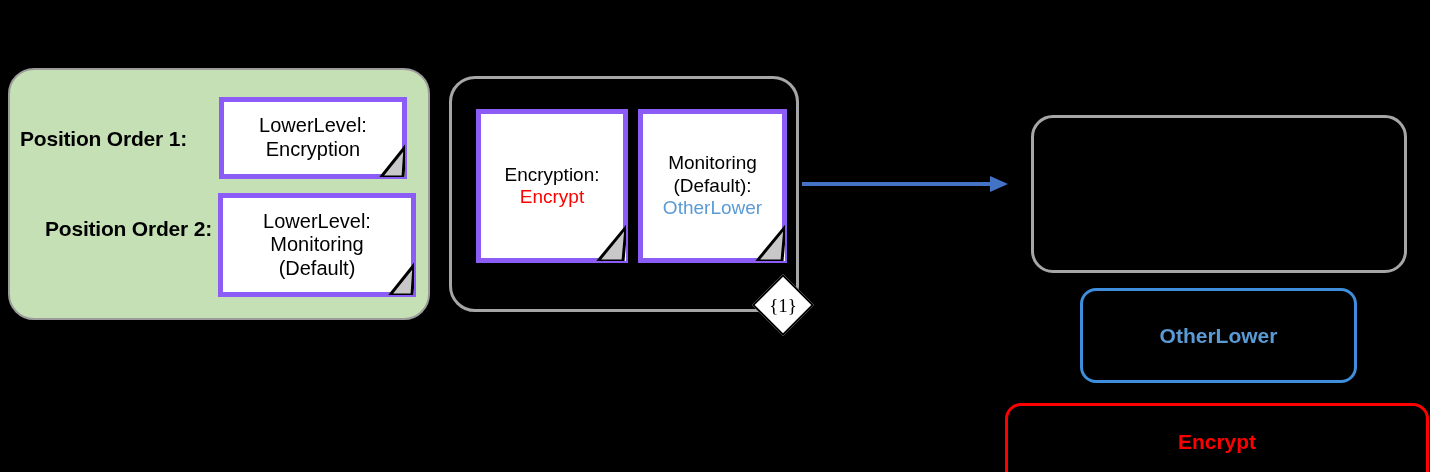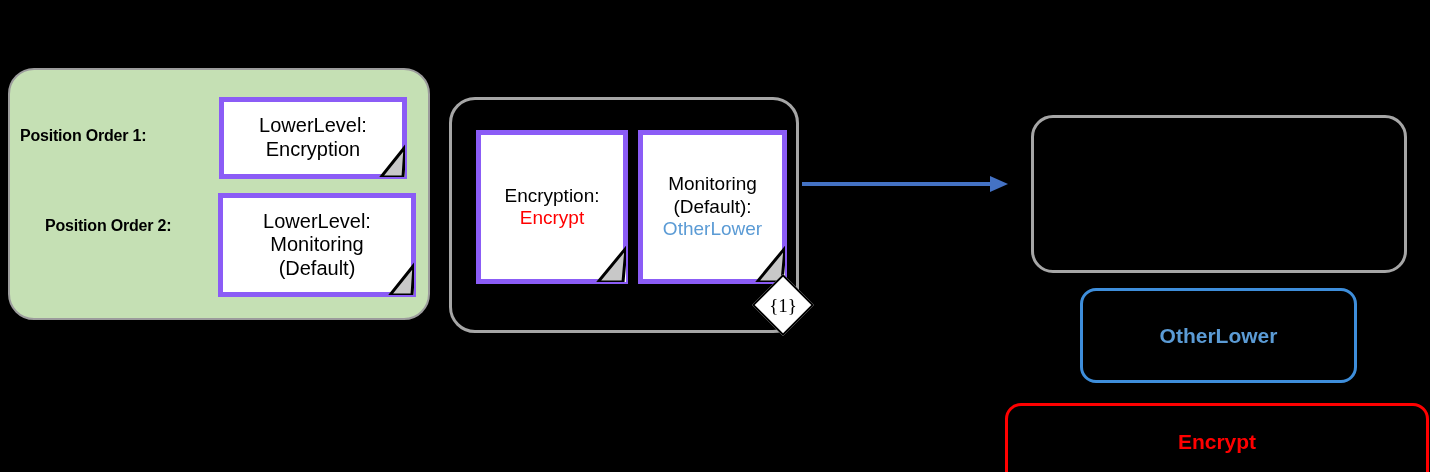--- a/index.html
+++ b/index.html
@@ -29,21 +29,21 @@
     width: 422px;
     height: 252px;
     background: #C5E0B4;
     border: 2px solid #9C9C9C;
     border-radius: 26px;
   }
   .order-label {
     position: absolute;
     color: #000000;
     font-weight: bold;
-    font-size: 16px;
+    font-size: 21px;
     line-height: 1.15;
     white-space: nowrap;
     letter-spacing: -0.2px;
     text-align: right;
   }
   .order-label-1 { left: 10px; top: 57px; }
   .order-label-2 { left: 10px; top: 147px; margin-left: 25px; }
 
   
   .note {
@@ -71,21 +71,21 @@
   }
   .note-ll-mon {
     left: 208px; top: 123px;
     width: 198px; height: 104px;
     font-size: 20px;
   }
 
   
   .mid-panel {
     left: 449px;
-    top: 97px;
+    top: 76px;
     width: 350px;
     height: 236px;
     background: #000000;
     border: 3px solid #A6A6A6;
     border-radius: 26px;
   }
   .note-enc {
     left: 24px; top: 30px;
     width: 152px; height: 154px;
     font-size: 19px;

